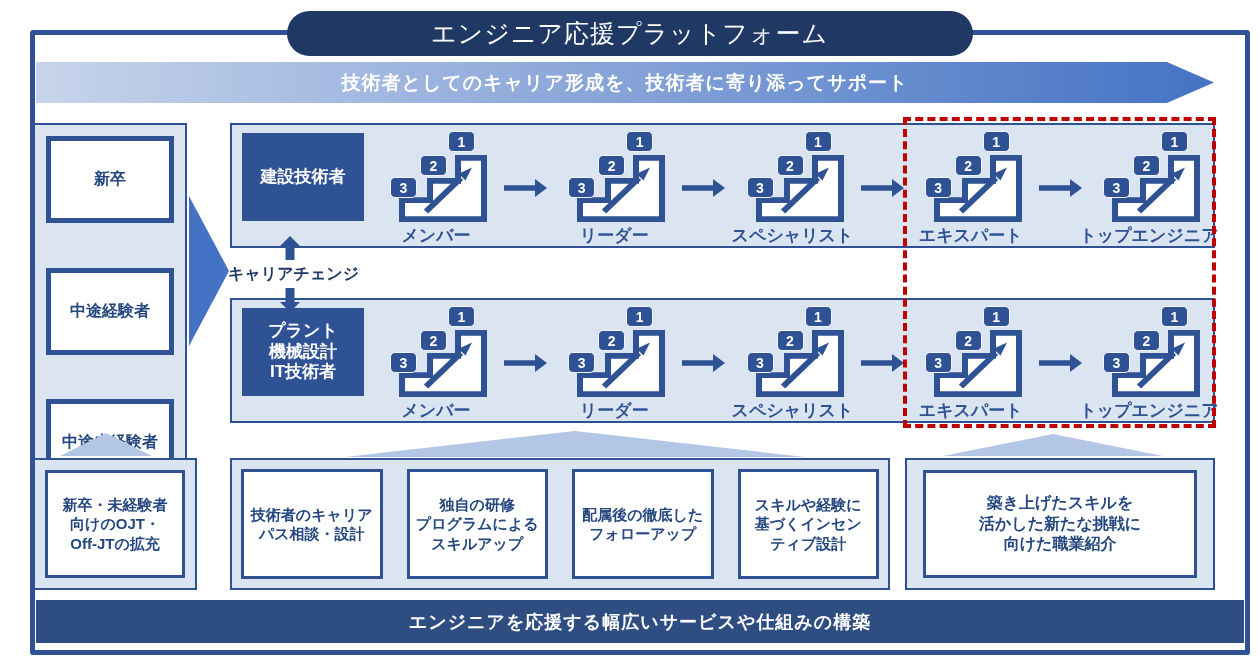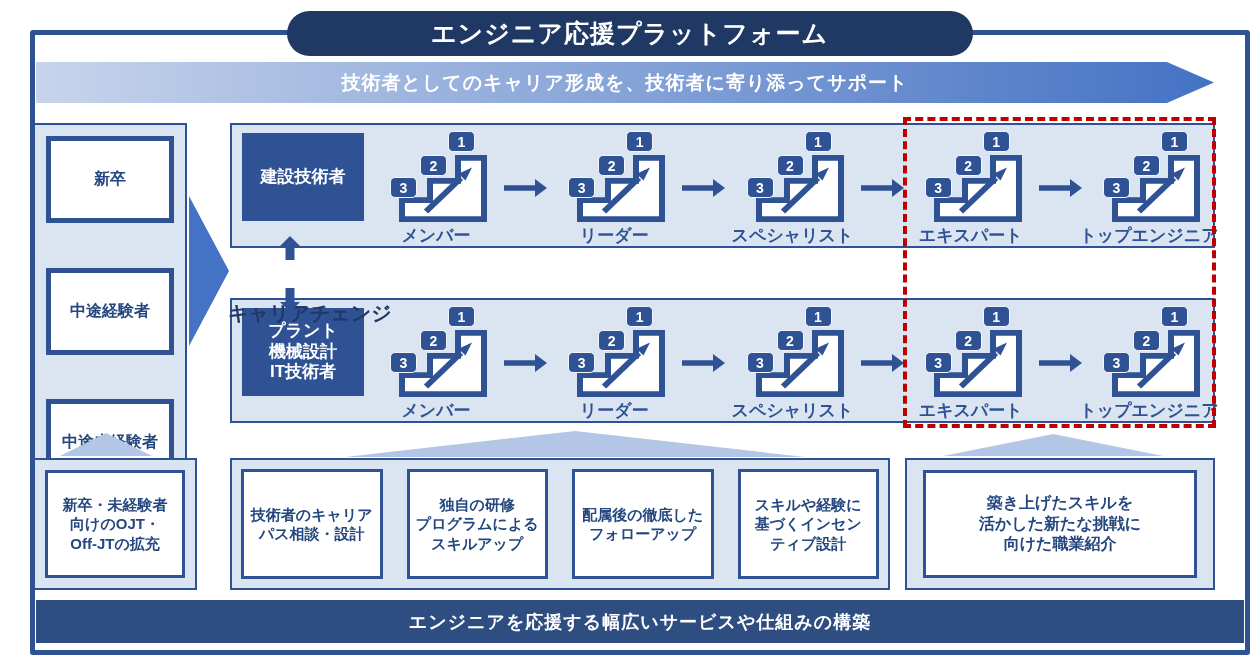--- a/index.html
+++ b/index.html
@@ -11,21 +11,21 @@
   *{margin:0;padding:0;box-sizing:border-box;}
   html,body{width:1259px;height:666px;background:#fff;
     font-family:"Liberation Sans","DejaVu Sans",sans-serif;}
   body{position:relative;overflow:hidden;}
 
   .frame{position:absolute;left:30px;top:30px;width:1220px;height:625px;
     border:5px solid var(--navy-mid);border-radius:3px;background:#fff;z-index:0;}
 
   .title-pill{position:absolute;left:50%;transform:translateX(-50%);top:11px;
     width:686px;height:45px;border-radius:23px;background:var(--navy-dark);
-    color:#fff;font-weight:bold;font-size:25px;display:flex;align-items:center;
+    color:#fff;font-weight:normal;font-size:25px;display:flex;align-items:center;
     justify-content:center;z-index:3;letter-spacing:1px;}
 
   .banner{position:absolute;left:36px;top:62px;width:1178px;height:41px;
     background:linear-gradient(90deg,var(--banner-from),var(--banner-to));
     clip-path:polygon(0 0,96% 0,100% 50%,96% 100%,0 100%);
     color:#fff;font-weight:bold;font-size:19px;display:flex;align-items:center;
     justify-content:center;z-index:1;letter-spacing:1px;}
 
   .entry-col{position:absolute;left:33px;top:123px;width:154px;height:376px;
     background:var(--light-blue);border:2px solid var(--navy-mid);z-index:1;
@@ -59,22 +59,22 @@
     font-size:14px;display:flex;align-items:center;justify-content:center;}
   .b1{left:64px;top:-4px;} .b2{left:36px;top:20px;} .b3{left:6px;top:42px;}
   .stage-label{margin-top:1px;font-weight:bold;font-size:17px;
     color:var(--navy-mid);white-space:nowrap;}
   .h-arrow{flex:none;margin-top:42px;}
   .h-arrow svg{display:block;}
   .ha-line{stroke:var(--navy-mid);stroke-width:5.5;}
   .ha-head{fill:var(--navy-mid);}
 
   .career-change{position:absolute;left:228px;top:248px;width:160px;height:50px;z-index:3;}
-  .cc-text{position:absolute;left:0;top:16px;font-weight:bold;font-size:20px;
-    color:var(--navy-dark);white-space:nowrap;margin-top:36px;}
+  .cc-text{position:absolute;left:0;top:16px;font-weight:bold;font-size:16px;
+    color:var(--navy-dark);white-space:nowrap;}
   .v-arrow{position:absolute;left:52px;}
   .v-up{top:-12px;} .v-down{top:40px;}
   .v-arrow svg{display:block;}
   .va{fill:var(--navy-mid);}
 
   .red-box{position:absolute;left:903px;top:117px;width:313px;height:311px;
     border:4px dashed var(--red-dash);z-index:4;pointer-events:none;}
 
   .tri{position:absolute;background:var(--tri-blue);
     clip-path:polygon(50% 0,100% 100%,0 100%);z-index:1;}

